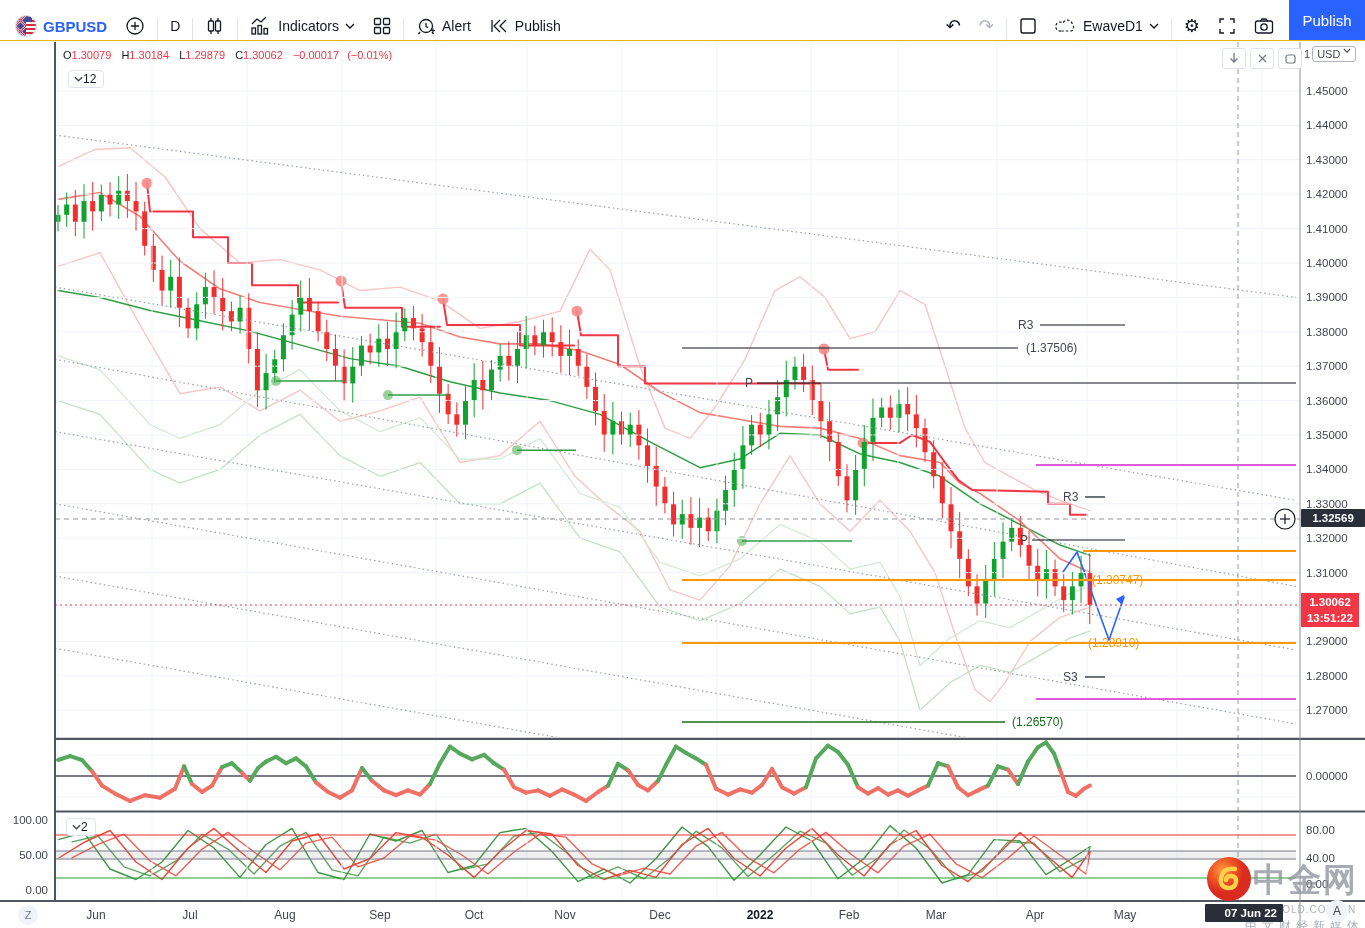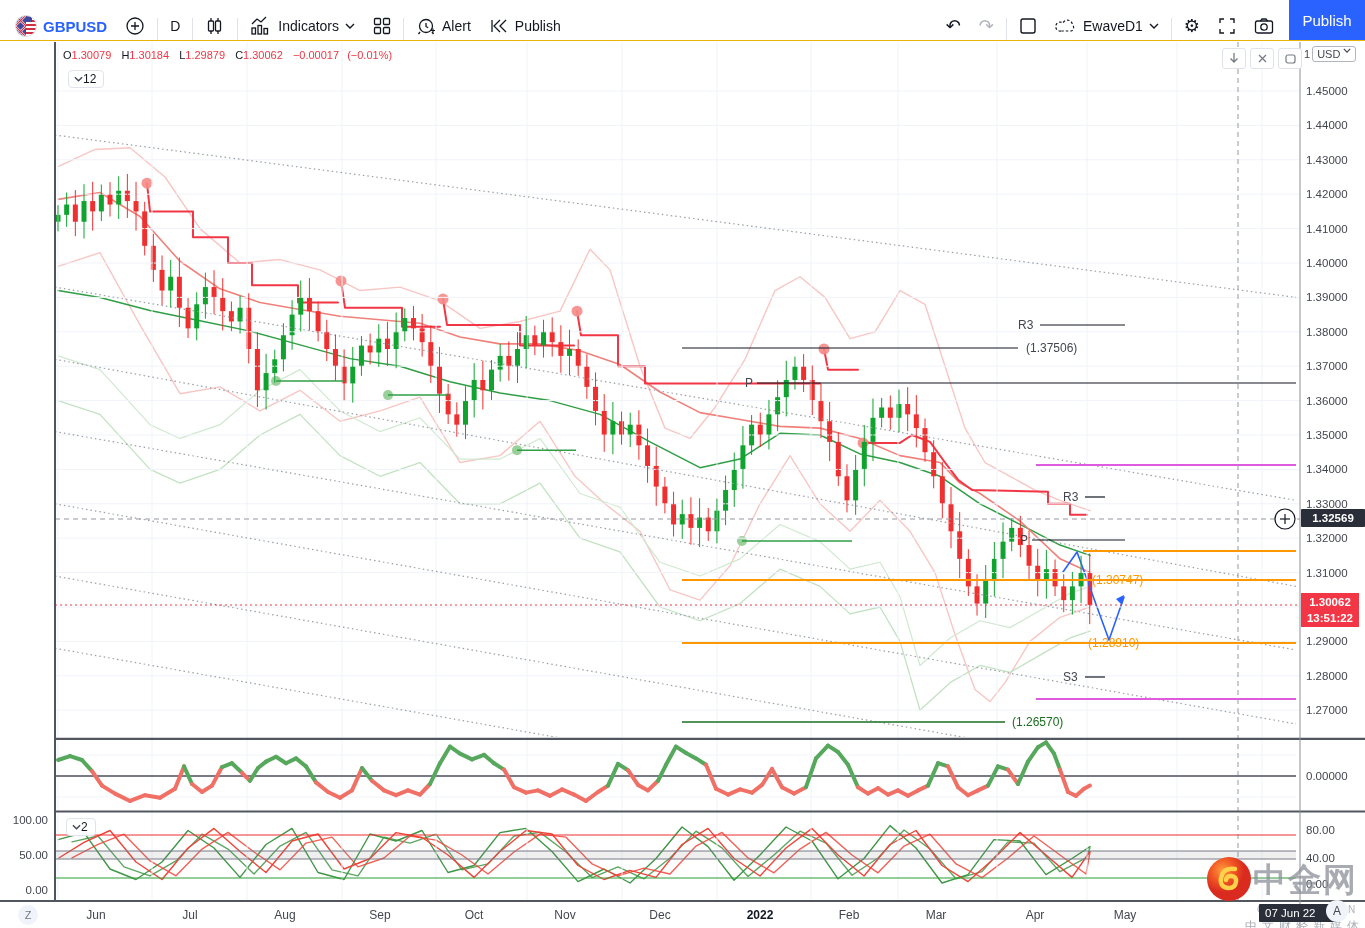--- a/index.html
+++ b/index.html
@@ -33,21 +33,21 @@
   .axis-label-red{position:absolute;left:1301px;top:593px;width:58px;background:#f23645;color:#fff;font-size:11.5px;
                   font-weight:bold;text-align:center;line-height:16px;padding:1px 0;z-index:21}
   .round-btn{position:absolute;border-radius:50%;background:#f0f3fa;color:#787b86;display:flex;align-items:center;
              justify-content:center;font-size:11px;cursor:pointer;z-index:21}
   
   .wm{position:absolute;left:1205px;top:855px;width:160px;z-index:15;pointer-events:none}
   .wm-row{display:flex;align-items:center}
   .wm-cn{font-size:33px;font-weight:bold;color:#8b8f99;opacity:.75;letter-spacing:2px;line-height:1}
   .wm-dom{font-size:10px;color:#9aa0aa;opacity:.8;letter-spacing:1px;margin:1px 0 0 52px}
   .wm-tag{font-size:12px;color:#9aa0aa;opacity:.85;letter-spacing:5px;margin:3px 0 0 40px;white-space:nowrap}
-  .date-label{left:1259px;top:904px;width:66px;text-align:left;font-weight:normal}
+  .date-label{left:1205px;top:904px;width:66px;text-align:right;font-weight:bold}
 </style>
 </head>
 <body>
 
 <div class="toolbar">
   <div class="tb-btn" style="margin-left:6px">
     <span class="tb-icon">
       <svg width="22" height="22" viewBox="0 0 22 22">
         <defs>
             <clipPath id="fc">

